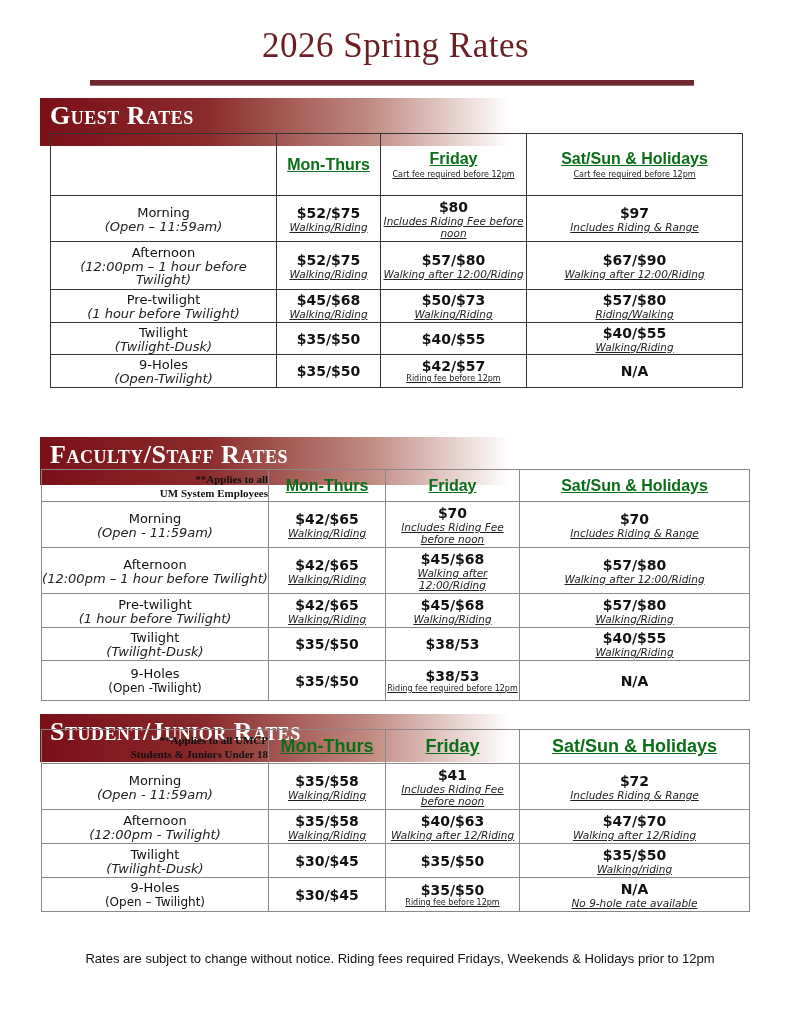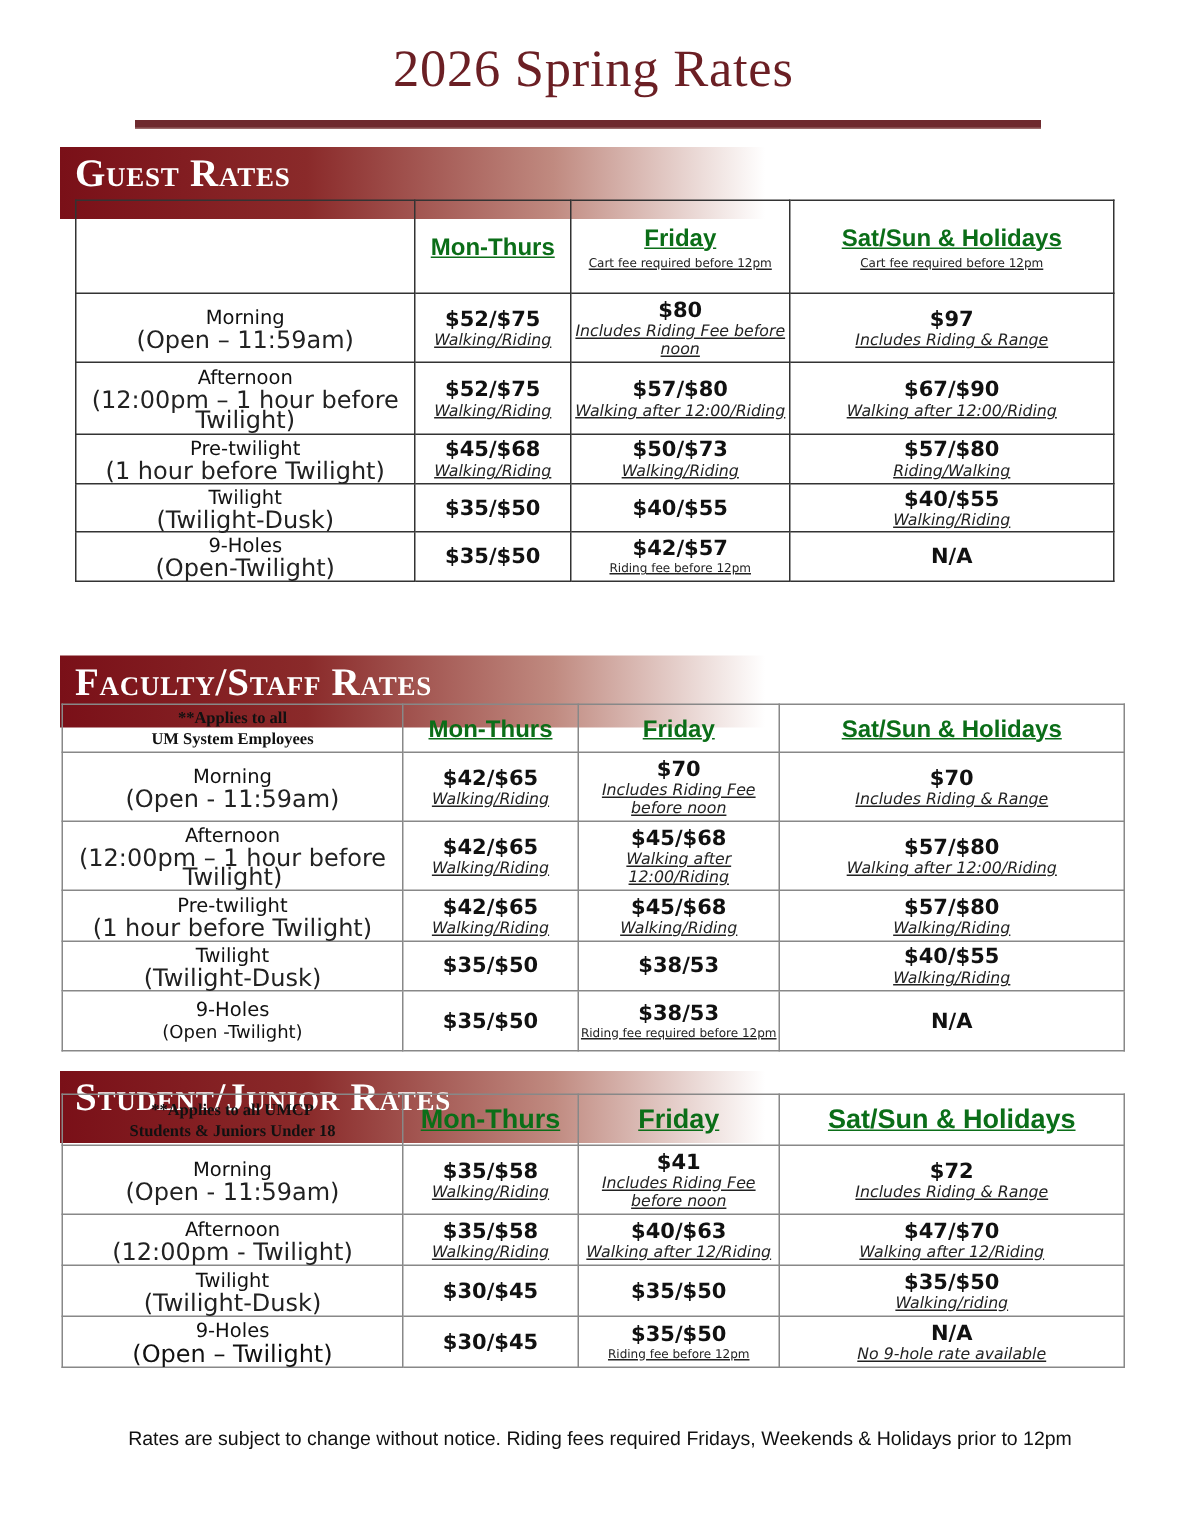--- a/index.html
+++ b/index.html
@@ -7,23 +7,23 @@
   .title{position:absolute;left:0;width:791px;top:26px;text-align:center;font-family:"Liberation Serif","DejaVu Serif",serif;font-size:35px;color:#6b1f24;letter-spacing:0.5px;}
   .title-rule{position:absolute;left:90px;top:80px;width:604px;height:5px;background:#6e2a2e;box-shadow:0 1px 0 #9a6a6a;}
   .banner{position:absolute;height:48px;background:linear-gradient(to right,#7a1018 0%,#8a2a2a 35%,#c08a80 70%,#fff 100%);font-weight:bold;}
   .banner span{position:absolute;left:10px;top:4px;font-family:"Liberation Serif","DejaVu Serif",serif;color:#fff;font-size:26px;font-variant:small-caps;letter-spacing:0.5px;line-height:28px;}
   table{position:absolute;border-collapse:collapse;table-layout:fixed;}
   td,th{border:1.5px solid #333;text-align:center;vertical-align:middle;padding:0;}
   table.t2 td,table.t2 th,table.t3 td,table.t3 th{border-color:#888;}
   .hdr{font-family:Liberation Sans, sans-serif;font-weight:bold;color:#0b6e18;text-decoration:underline;font-size:16px;line-height:18px;}
   .t3 .hdr{font-size:18px;}
   .hsub{display:block;font-family:"DejaVu Sans",sans-serif;font-weight:normal;font-size:8px;color:#222;text-decoration:underline;line-height:10px;margin-top:2px;}
-  .note{font-family:"Liberation Serif","DejaVu Serif",serif;font-weight:bold;font-size:11px;line-height:14px;color:#111;}
+  .note{font-family:"Liberation Serif","DejaVu Serif",serif;font-weight:bold;font-size:11px;line-height:14px;color:#111;text-align:right;}
   .lbl{display:block;font-size:13px;line-height:15px;}
-  .lsub{display:block;font-size:16px;line-height:13px;color:#222;}
+  .lsub{display:block;font-size:13px;line-height:13px;color:#222;font-style:italic;}
   .price{display:block;font-weight:bold;font-size:14px;line-height:16px;}
   .pnote{display:block;font-style:italic;font-size:10.5px;line-height:12px;color:#222;text-decoration:underline;}
   .pul{display:block;font-size:8px;line-height:10px;text-decoration:underline;color:#222;}
   .foot{position:absolute;left:60px;width:680px;top:948px;text-align:center;font-family:"Liberation Sans","DejaVu Sans",sans-serif;font-size:13px;line-height:21px;color:#111;}
 </style>
 </head>
 <body>
 
 <div class="title">2026 Spring Rates</div>
 <div class="title-rule"></div>
@@ -311,21 +311,21 @@
           <span class="price">$35/$50</span>
         </td>
     <td>
           <span class="price">$35/$50</span>
           <span class="pnote">Walking/riding</span>
         </td>
   </tr>
   <tr style="height:34px">
     <td>
           <span class="lbl">9-Holes</span>
-          <span class="lbl" style="font-size:16px">(Open – Twilight)</span>
+          <span class="lbl" style="font-size:12px">(Open – Twilight)</span>
         </td>
     <td>
           <span class="price">$30/$45</span>
         </td>
     <td>
           <span class="price">$35/$50</span>
           <span class="pul">Riding fee before 12pm</span>
         </td>
     <td>
           <span class="price">N/A</span>

